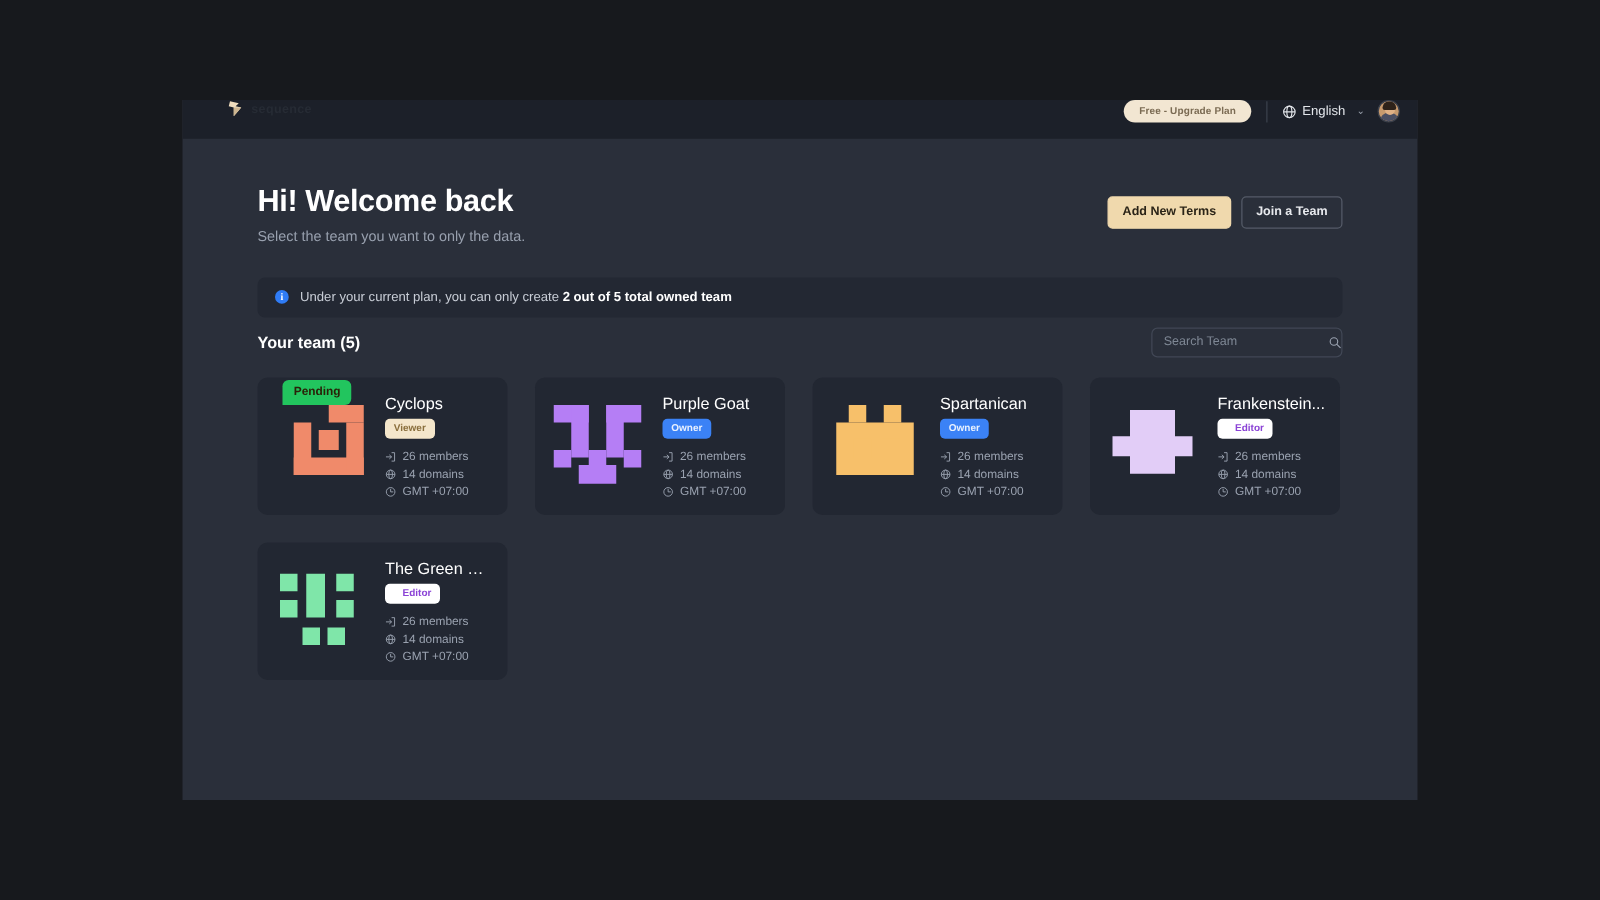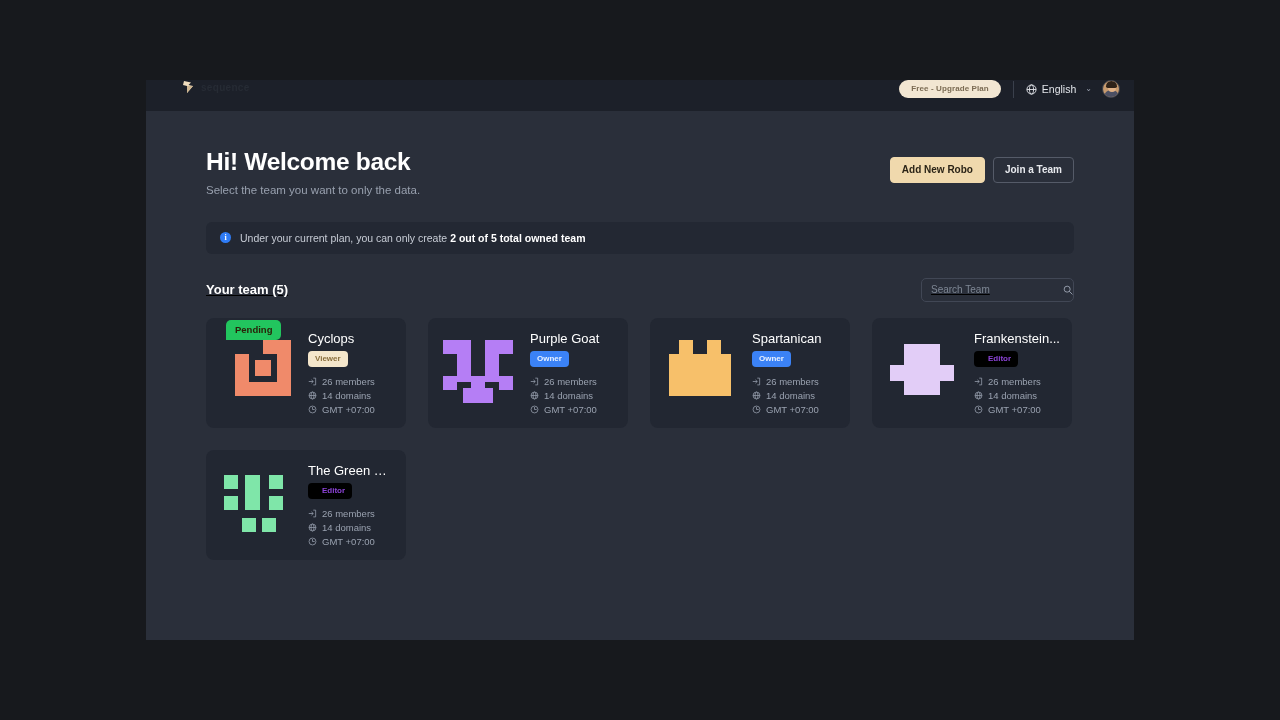--- a/index.html
+++ b/index.html
@@ -106,22 +106,22 @@
     background: #2f7cf6; color: #fff;
     font-size: 8px; font-weight: bold;
     display: flex; align-items: center; justify-content: center;
     font-family: "Liberation Serif", serif;
     flex: 0 0 auto;
   }
   .notice-txt { color: #c8cdd6; font-size: 10.5px; }
   .notice-txt b { color: #ffffff; font-weight: bold; }
 
   .section-row {
-    margin-top: 24px;
-    display: flex; align-items: center; text-decoration: underline;
+    margin-top: 8px;
+    display: flex; align-items: center;
   }
   .section-title { color: #ffffff; font-size: 13px; font-weight: bold; }
   .search {
     margin-left: auto;
     width: 153px; height: 24px;
     border: 1px solid #414755; border-radius: 5px;
     background: transparent;
     display: flex; align-items: center;
     padding: 0 9px;
   }
@@ -169,21 +169,21 @@
     color: #ffffff; font-size: 13px; font-weight: normal;
     white-space: nowrap; overflow: hidden; text-overflow: ellipsis;
   }
   .role {
     display: inline-block; margin-top: 5px;
     font-size: 8px; font-weight: bold;
     border-radius: 4px; padding: 3px 7px 4px;
   }
   .role-viewer { background: #f4e6cb; color: #8a6f3d; }
   .role-owner  { background: #3b82f6; color: #e8f1ff; }
-  .role-editor { background: #000000; color: #8b43d6; padding-left: 14px; }
+  .role-editor { background: #ffffff; color: #8b43d6; padding-left: 14px; }
   .meta { margin-top: 9px; display: flex; flex-direction: column; gap: 3px; }
   .meta-row {
     display: flex; align-items: center; gap: 5px;
     color: #9aa2b0; font-size: 9.5px;
   }
   .meta-row svg { width: 9px; height: 9px; flex: 0 0 auto; }
 
   
   .footer {
     flex: 0 0 auto;
@@ -241,21 +241,21 @@
   </div>
 
   <div class="main">
 
     <div class="title-row">
       <div>
         <div class="page-title">Hi! Welcome back</div>
         <div class="page-sub">Select the team you want to only the data.</div>
       </div>
       <div class="title-actions">
-        <button class="btn btn-primary">Add New Robo</button>
+        <button class="btn btn-primary">Add New Terms</button>
         <button class="btn btn-outline">Join a Team</button>
       </div>
     </div>
 
     <div class="notice">
       <span class="info-ic">i</span>
       <span class="notice-txt"><span>Under your current plan, you can only create </span><b>2 out of 5 total owned team</b></span>
     </div>
 
     <div class="section-row">

